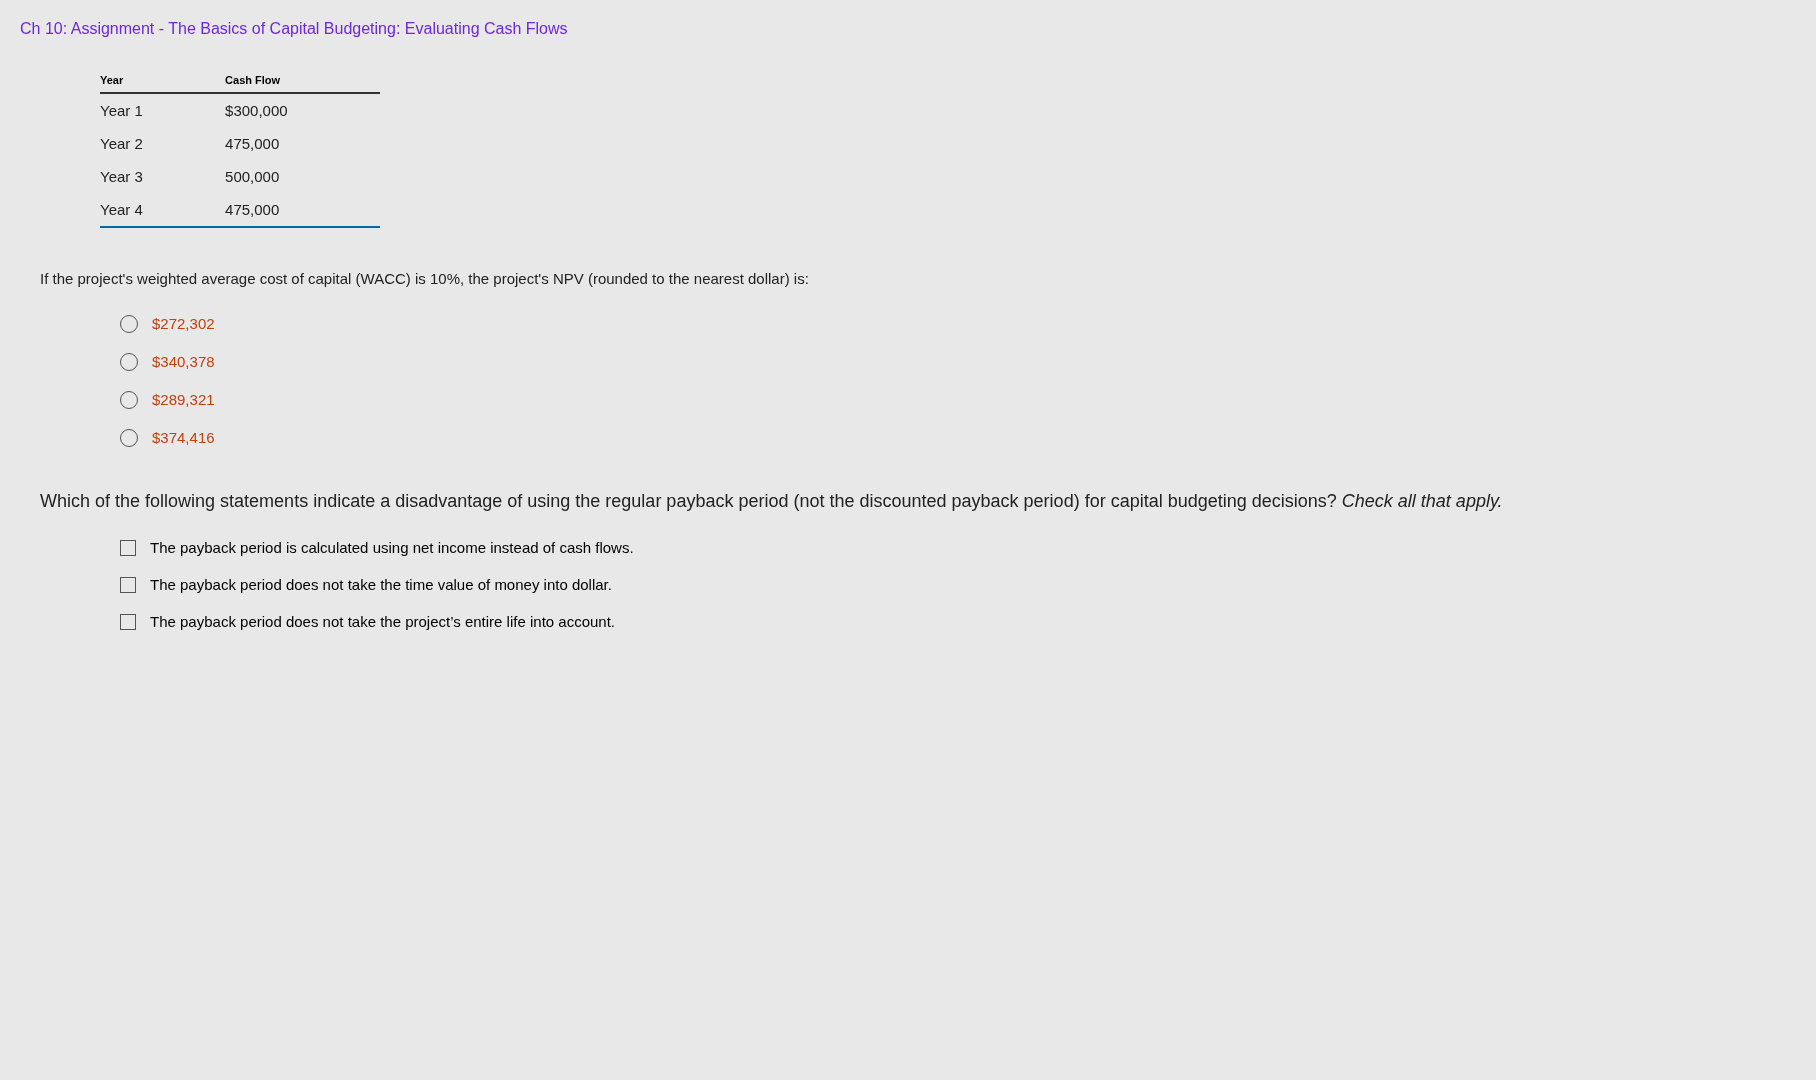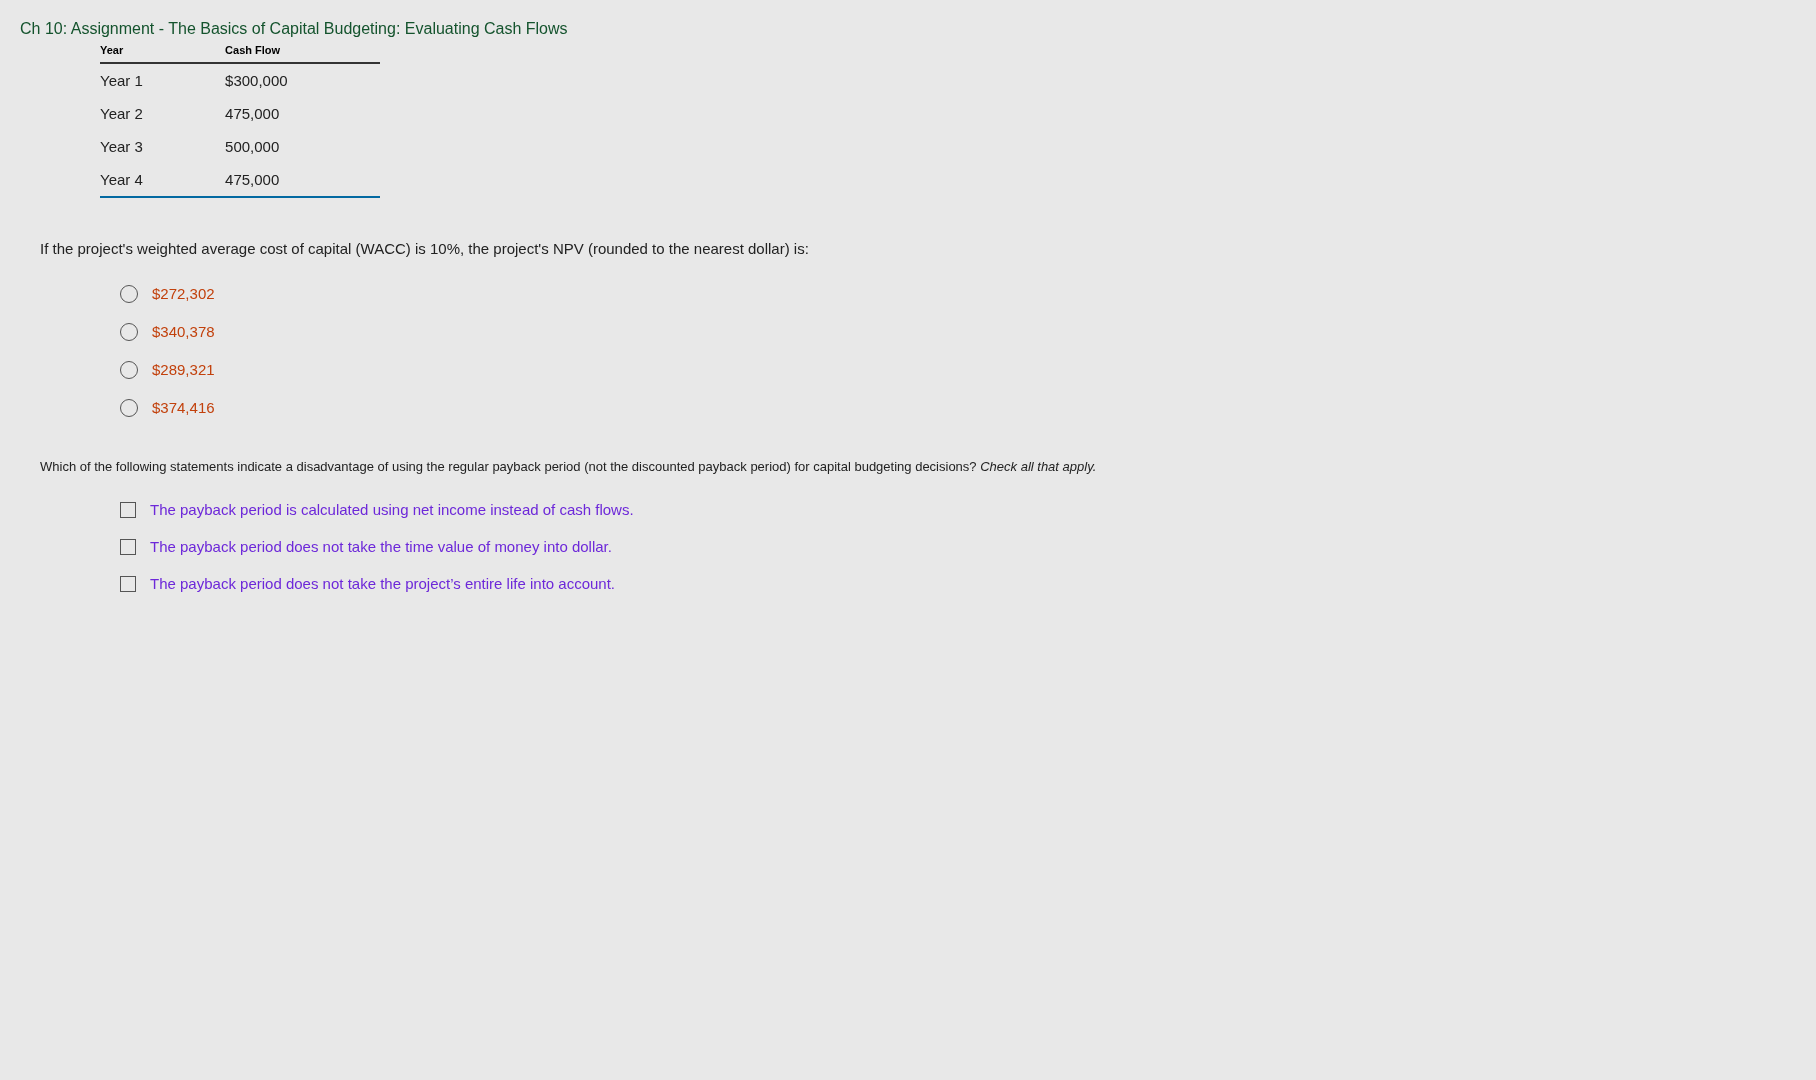--- a/index.html
+++ b/index.html
@@ -18,21 +18,22 @@
 
     .page-container {
       background-color: #e8e8e8;
       width: 100%;
       min-height: 1080px;
       padding: 20px 40px 40px 20px;
     }
 
     .page-title {
       font-size: 16px;
-      color: #14532d;
+      color: #6d28d9;
+      margin-bottom: 30px;
       font-weight: normal;
     }
 
     .table-container {
       margin-left: 80px;
       margin-bottom: 40px;
     }
 
     table {
       border-collapse: collapse;
@@ -89,37 +90,37 @@
       height: 18px;
       border-radius: 50%;
       border: 1.5px solid #555;
       margin-right: 14px;
       flex-shrink: 0;
       background: transparent;
       display: inline-block;
     }
 
     .question-text2 {
-      font-size: 13px;
+      font-size: 18px;
       color: #222;
       margin-left: 20px;
       margin-bottom: 24px;
       line-height: 1.6;
     }
 
     .checkbox-options {
       margin-left: 100px;
     }
 
     .checkbox-option {
       display: flex;
       align-items: flex-start;
       margin-bottom: 20px;
       font-size: 15px;
-      color: #6d28d9;
+      color: #000000;
     }
 
     .checkbox-square {
       width: 16px;
       height: 16px;
       border: 1.5px solid #555;
       margin-right: 14px;
       flex-shrink: 0;
       margin-top: 1px;
       background: transparent;

